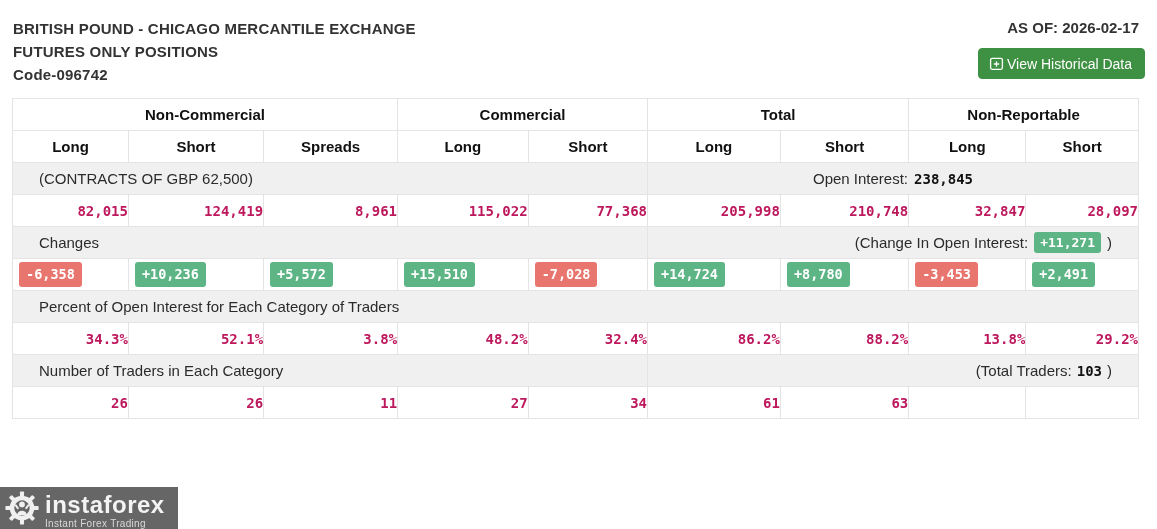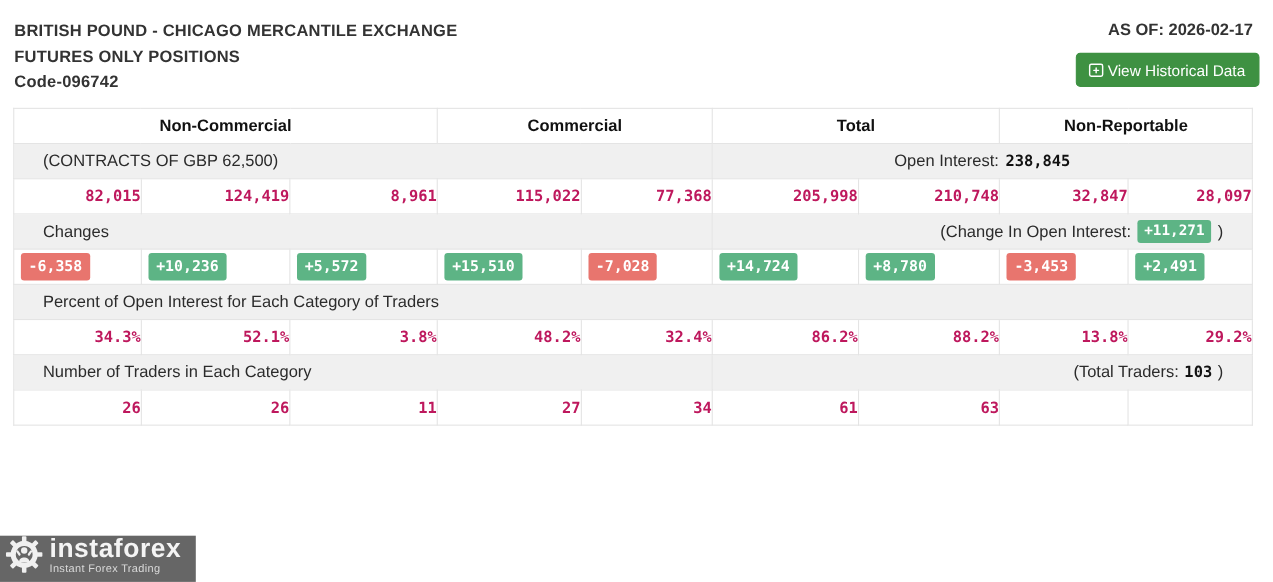--- a/index.html
+++ b/index.html
@@ -47,21 +47,21 @@
     padding: 4px 7px; border-radius: 3px; line-height: 1.2;
   }
   .badge.pos { background: var(--positive, #5db485); }
   .badge.neg { background: var(--negative, #e8756e); }
   .badge.sm { font-size: 13px; padding: 3px 6px; }
 
   
   .watermark {
     position: absolute; left: 0; bottom: 0; width: 178px; height: 42px;
     background: rgba(68, 68, 68, 0.82);
-    display: flex; align-items: flex-start; gap: 6px; padding-left: 5px;
+    display: flex; align-items: flex-end; gap: 6px; padding-left: 5px;
     color: #fff; pointer-events: none;
   }
   .wm-text { display: flex; flex-direction: column; }
   .wm-brand { font-size: 24px; font-weight: 600; letter-spacing: 0.5px; line-height: 24px; color: #f4f4f4; }
   .wm-tag { font-size: 10px; color: #d9d9d9; letter-spacing: 0.3px; margin-top: 1px; }
 </style>
 </head>
 <body>
 
 <div class="page">
@@ -96,20 +96,31 @@
         <col style="width:11.4%">
       <col style="width:10.4%">
         <col style="width:10.0%">
     </colgroup>
     <thead>
       <tr>
         <th colspan="3">Non-Commercial</th>
         <th colspan="2">Commercial</th>
         <th colspan="2">Total</th>
         <th colspan="2">Non-Reportable</th>
+      </tr>
+      <tr>
+        <th>Long</th>
+        <th>Short</th>
+        <th>Spreads</th>
+        <th>Long</th>
+        <th>Short</th>
+        <th>Long</th>
+        <th>Short</th>
+        <th>Long</th>
+        <th>Short</th>
       </tr>
     </thead>
     <tbody>
       <tr class="band">
         <td colspan="5">
           <span>(CONTRACTS OF GBP 62,500)</span>
         </td>
         <td colspan="4">
           <div class="band-flex" style="justify-content:center; gap:6px;">
             <span>Open Interest:</span>

